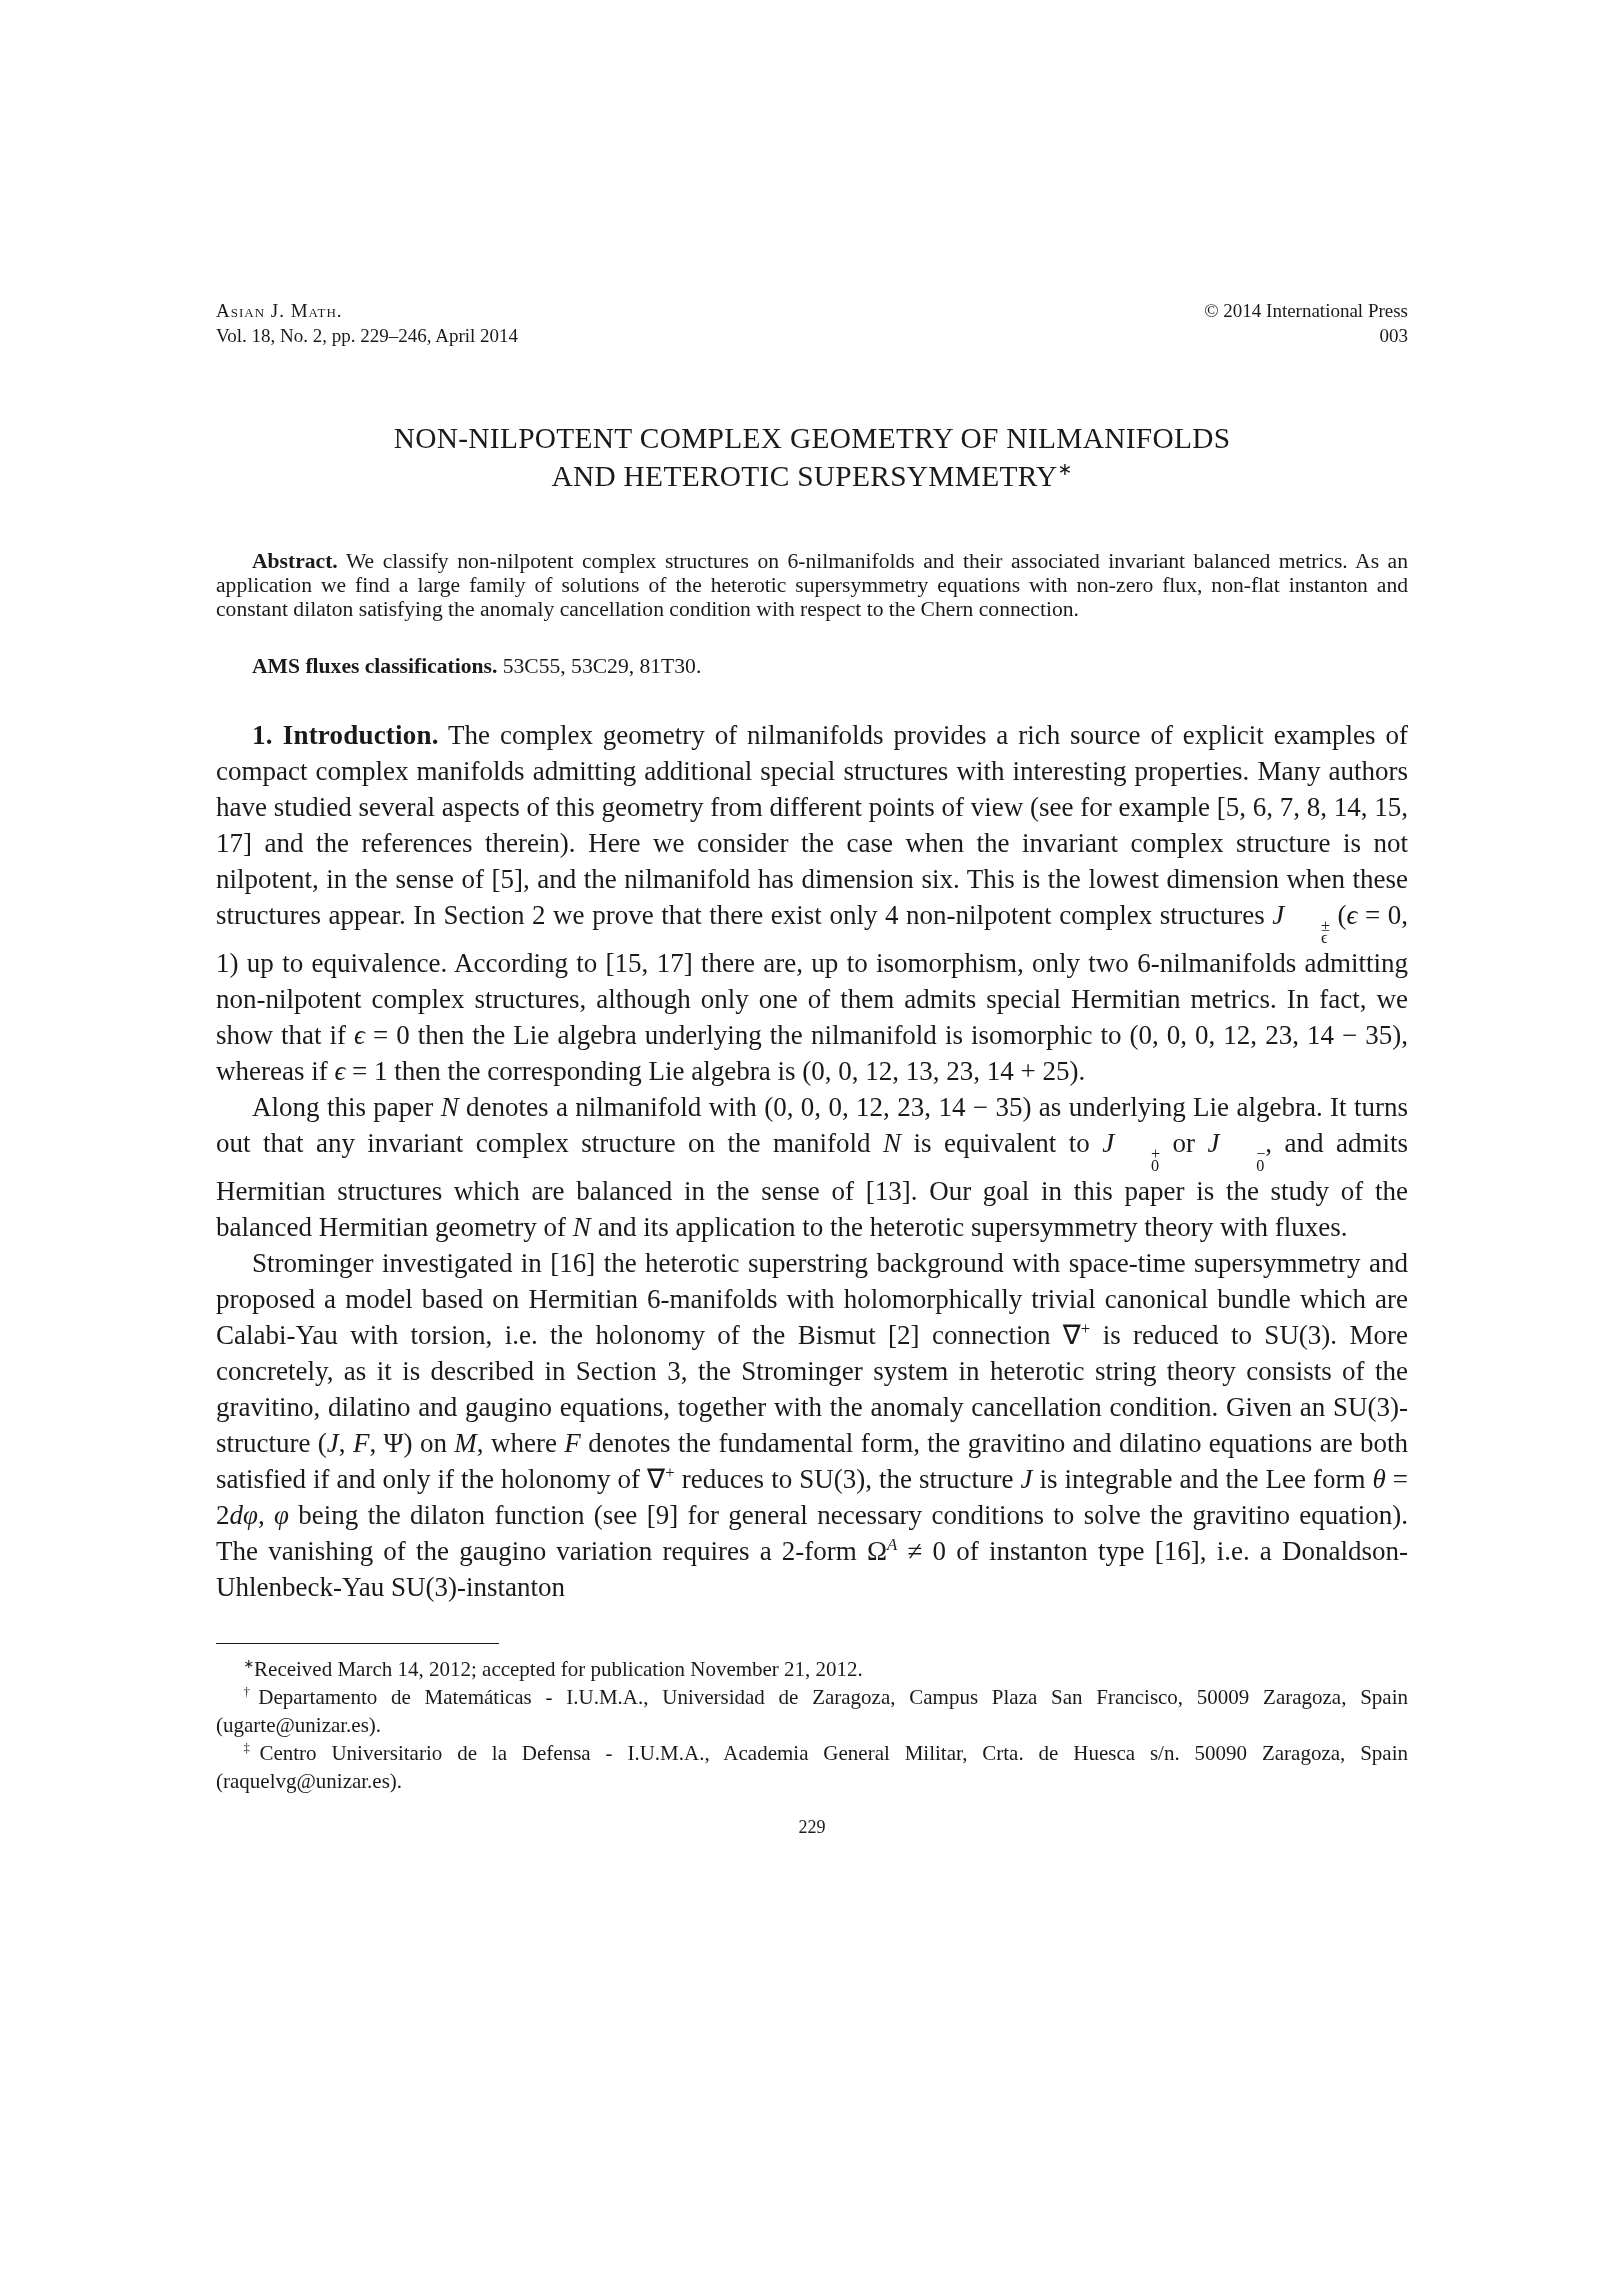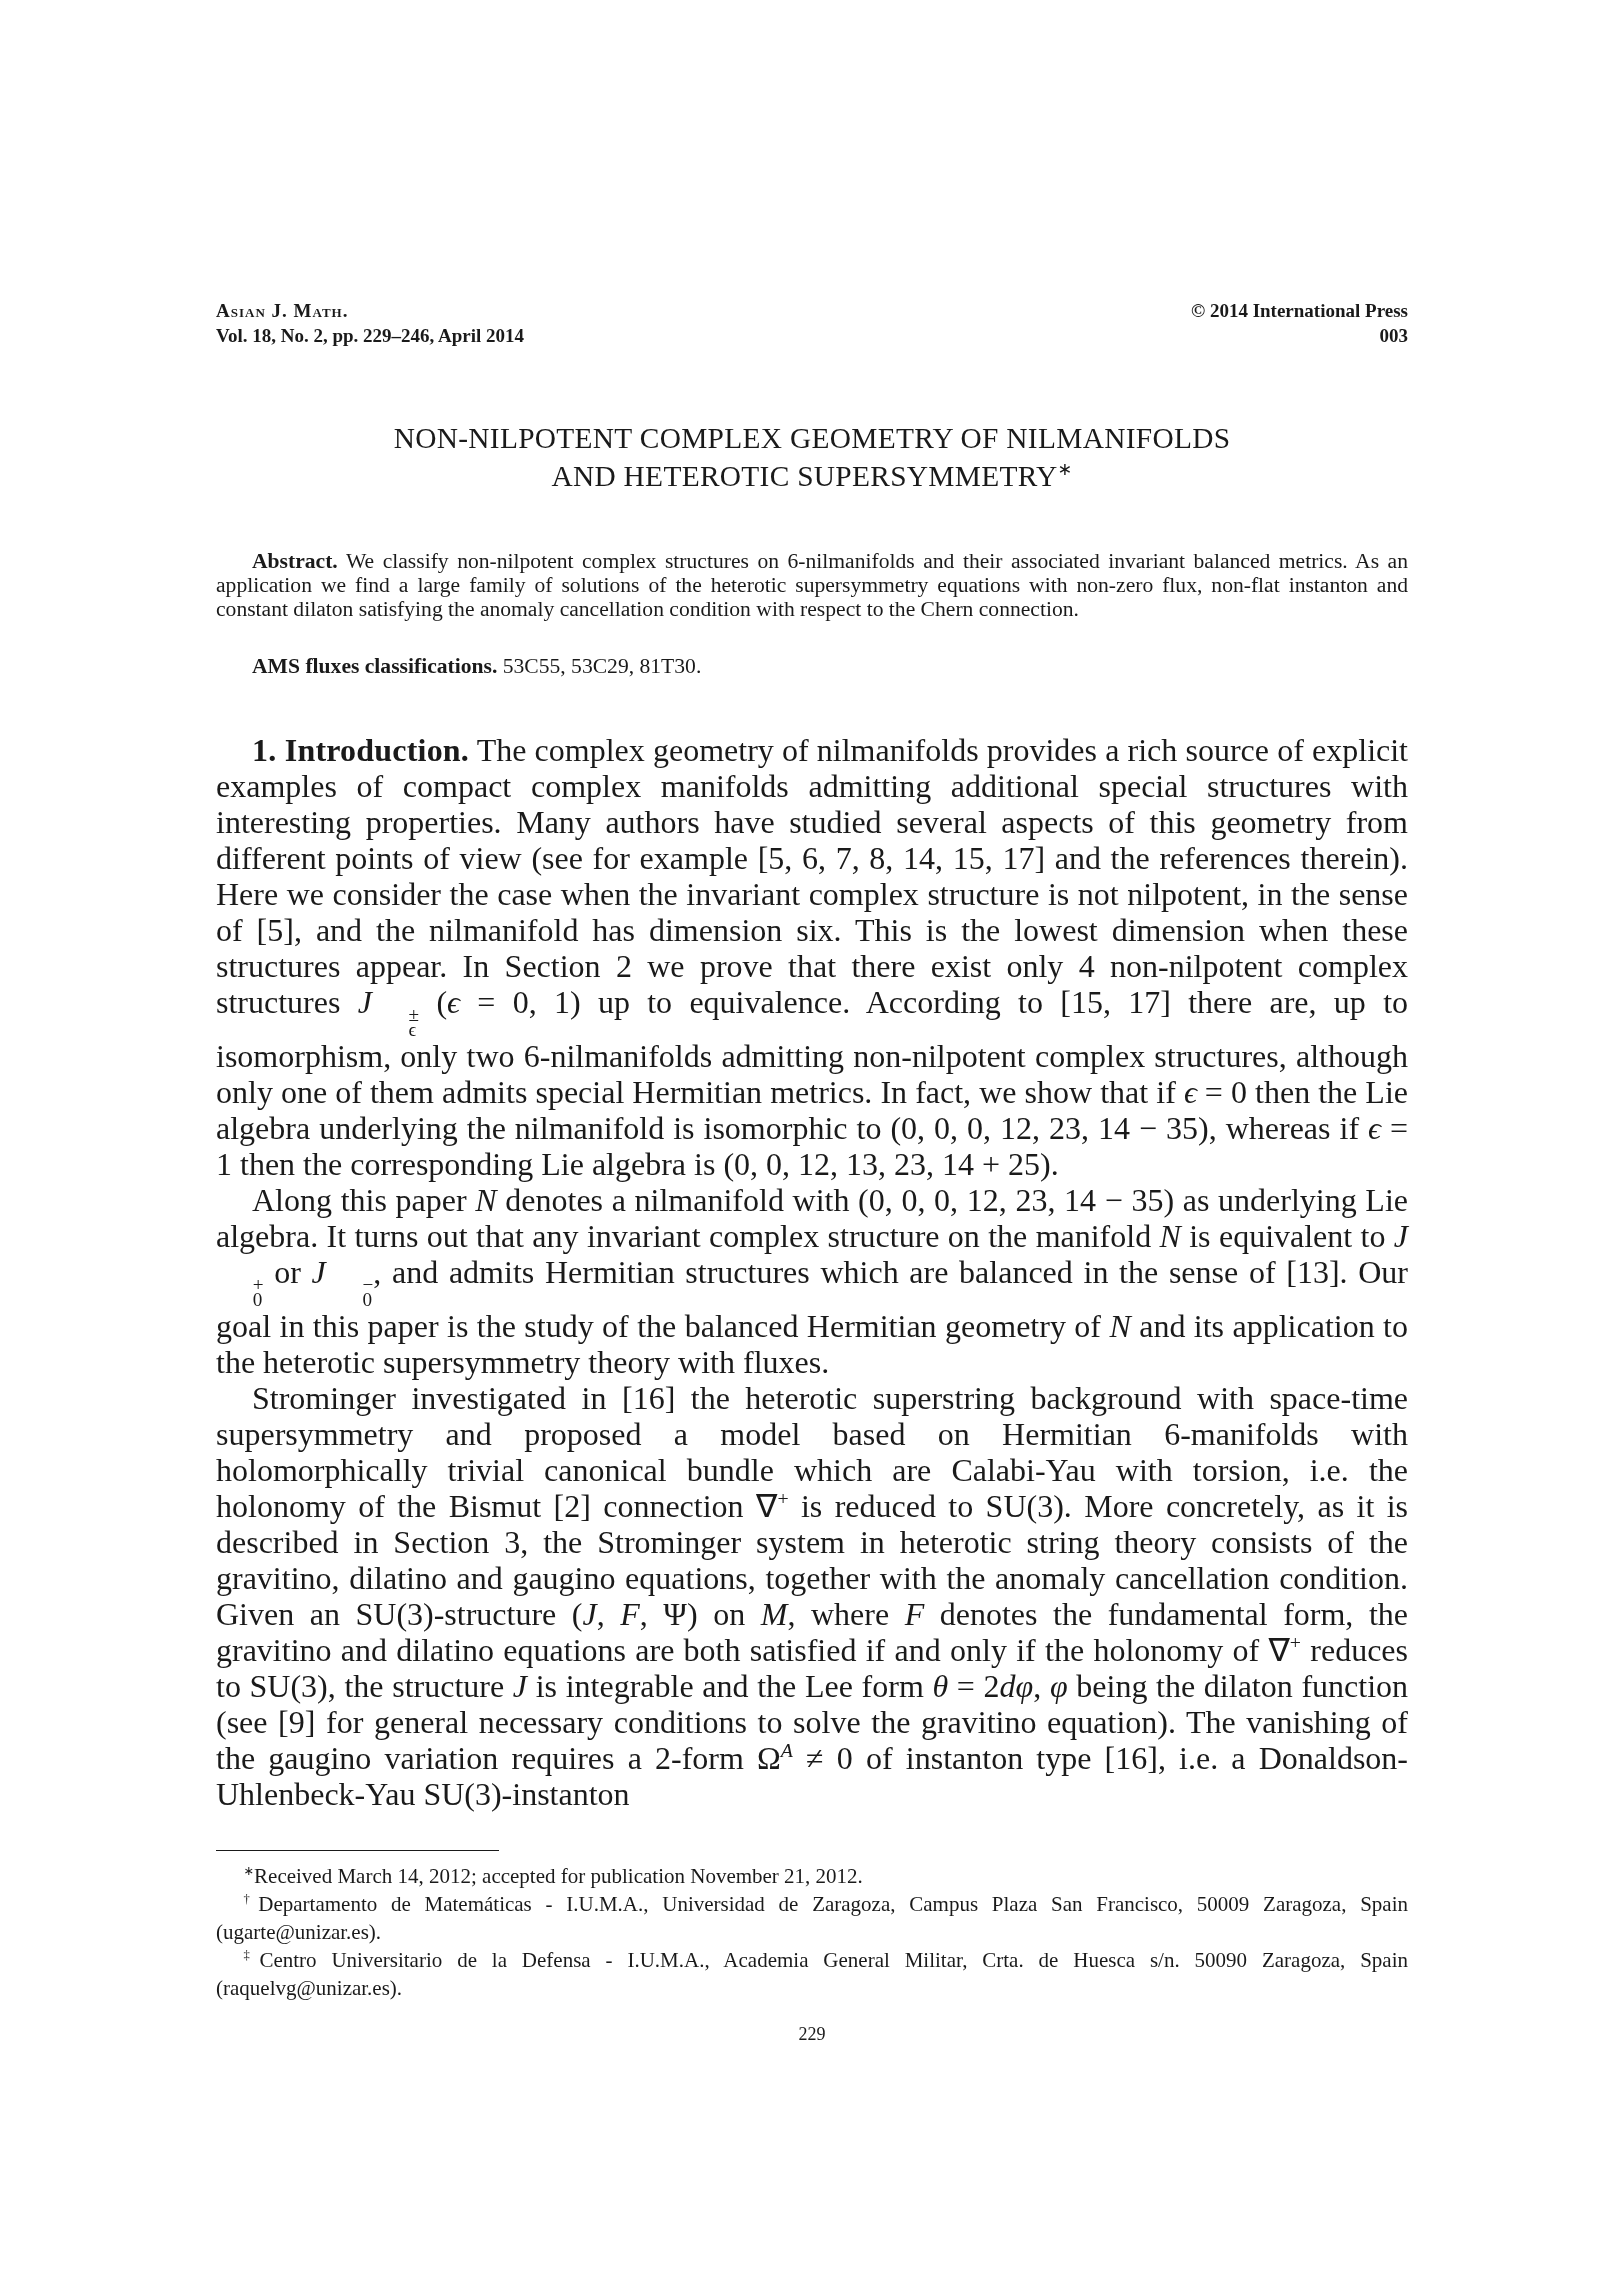--- a/index.html
+++ b/index.html
@@ -3,37 +3,37 @@
 <meta charset="utf-8">
 <style>
   * { margin:0; padding:0; box-sizing:border-box; }
   html, body { background:#ffffff; }
   body {
     width:1622px; height:2295px; position:relative;
     font-family:"Liberation Serif", serif; color:#1a1a1a;
   }
   .content { position:absolute; left:216px; top:298px; width:1192px; }
 
-  .jheader { display:flex; justify-content:space-between; font-size:19px; line-height:25px;font-weight:bold; }
+  .jheader { display:flex; justify-content:space-between; font-size:19px; line-height:25px; }
   .jname { font-variant:small-caps; letter-spacing:1px; }
   .jh-right { text-align:right; }
 
   .title { margin-top:71px; text-align:center; font-size:29.4px; font-weight:normal; line-height:38px; letter-spacing:0.3px; }
   .title sup { font-size:60%; }
 
   .authors { margin-top:33px; text-align:center; font-size:22px; letter-spacing:0.7px; }
   .authors sup { font-size:62%; }
   .and-word { font-size:17.7px; letter-spacing:0.7px; }
 
   .small-par { font-size:21.6px; line-height:24px; text-align:justify; text-indent:36px; }
   .abstract { margin-top:54px; }
   .keywords { margin-top:34px; }
   .ams { margin-top:33px; }
 
-  .body-text { margin-top:54px; font-size:32px; line-height:36px; text-align:justify; }
+  .body-text { margin-top:39px; font-size:27px; line-height:36px; text-align:justify; }
   .bpar { margin:0; }
   .bpar.indent, .bpar { text-indent:36px; }
   .shead { letter-spacing:0.2px; }
 
   sup, sub { font-size:62%; line-height:0; }
   .stack {
     display:inline-flex; flex-direction:column; align-items:flex-start;
     vertical-align:-0.42em; line-height:0.78; font-size:60%; font-style:normal;
     margin-left:0.7px;
   }

